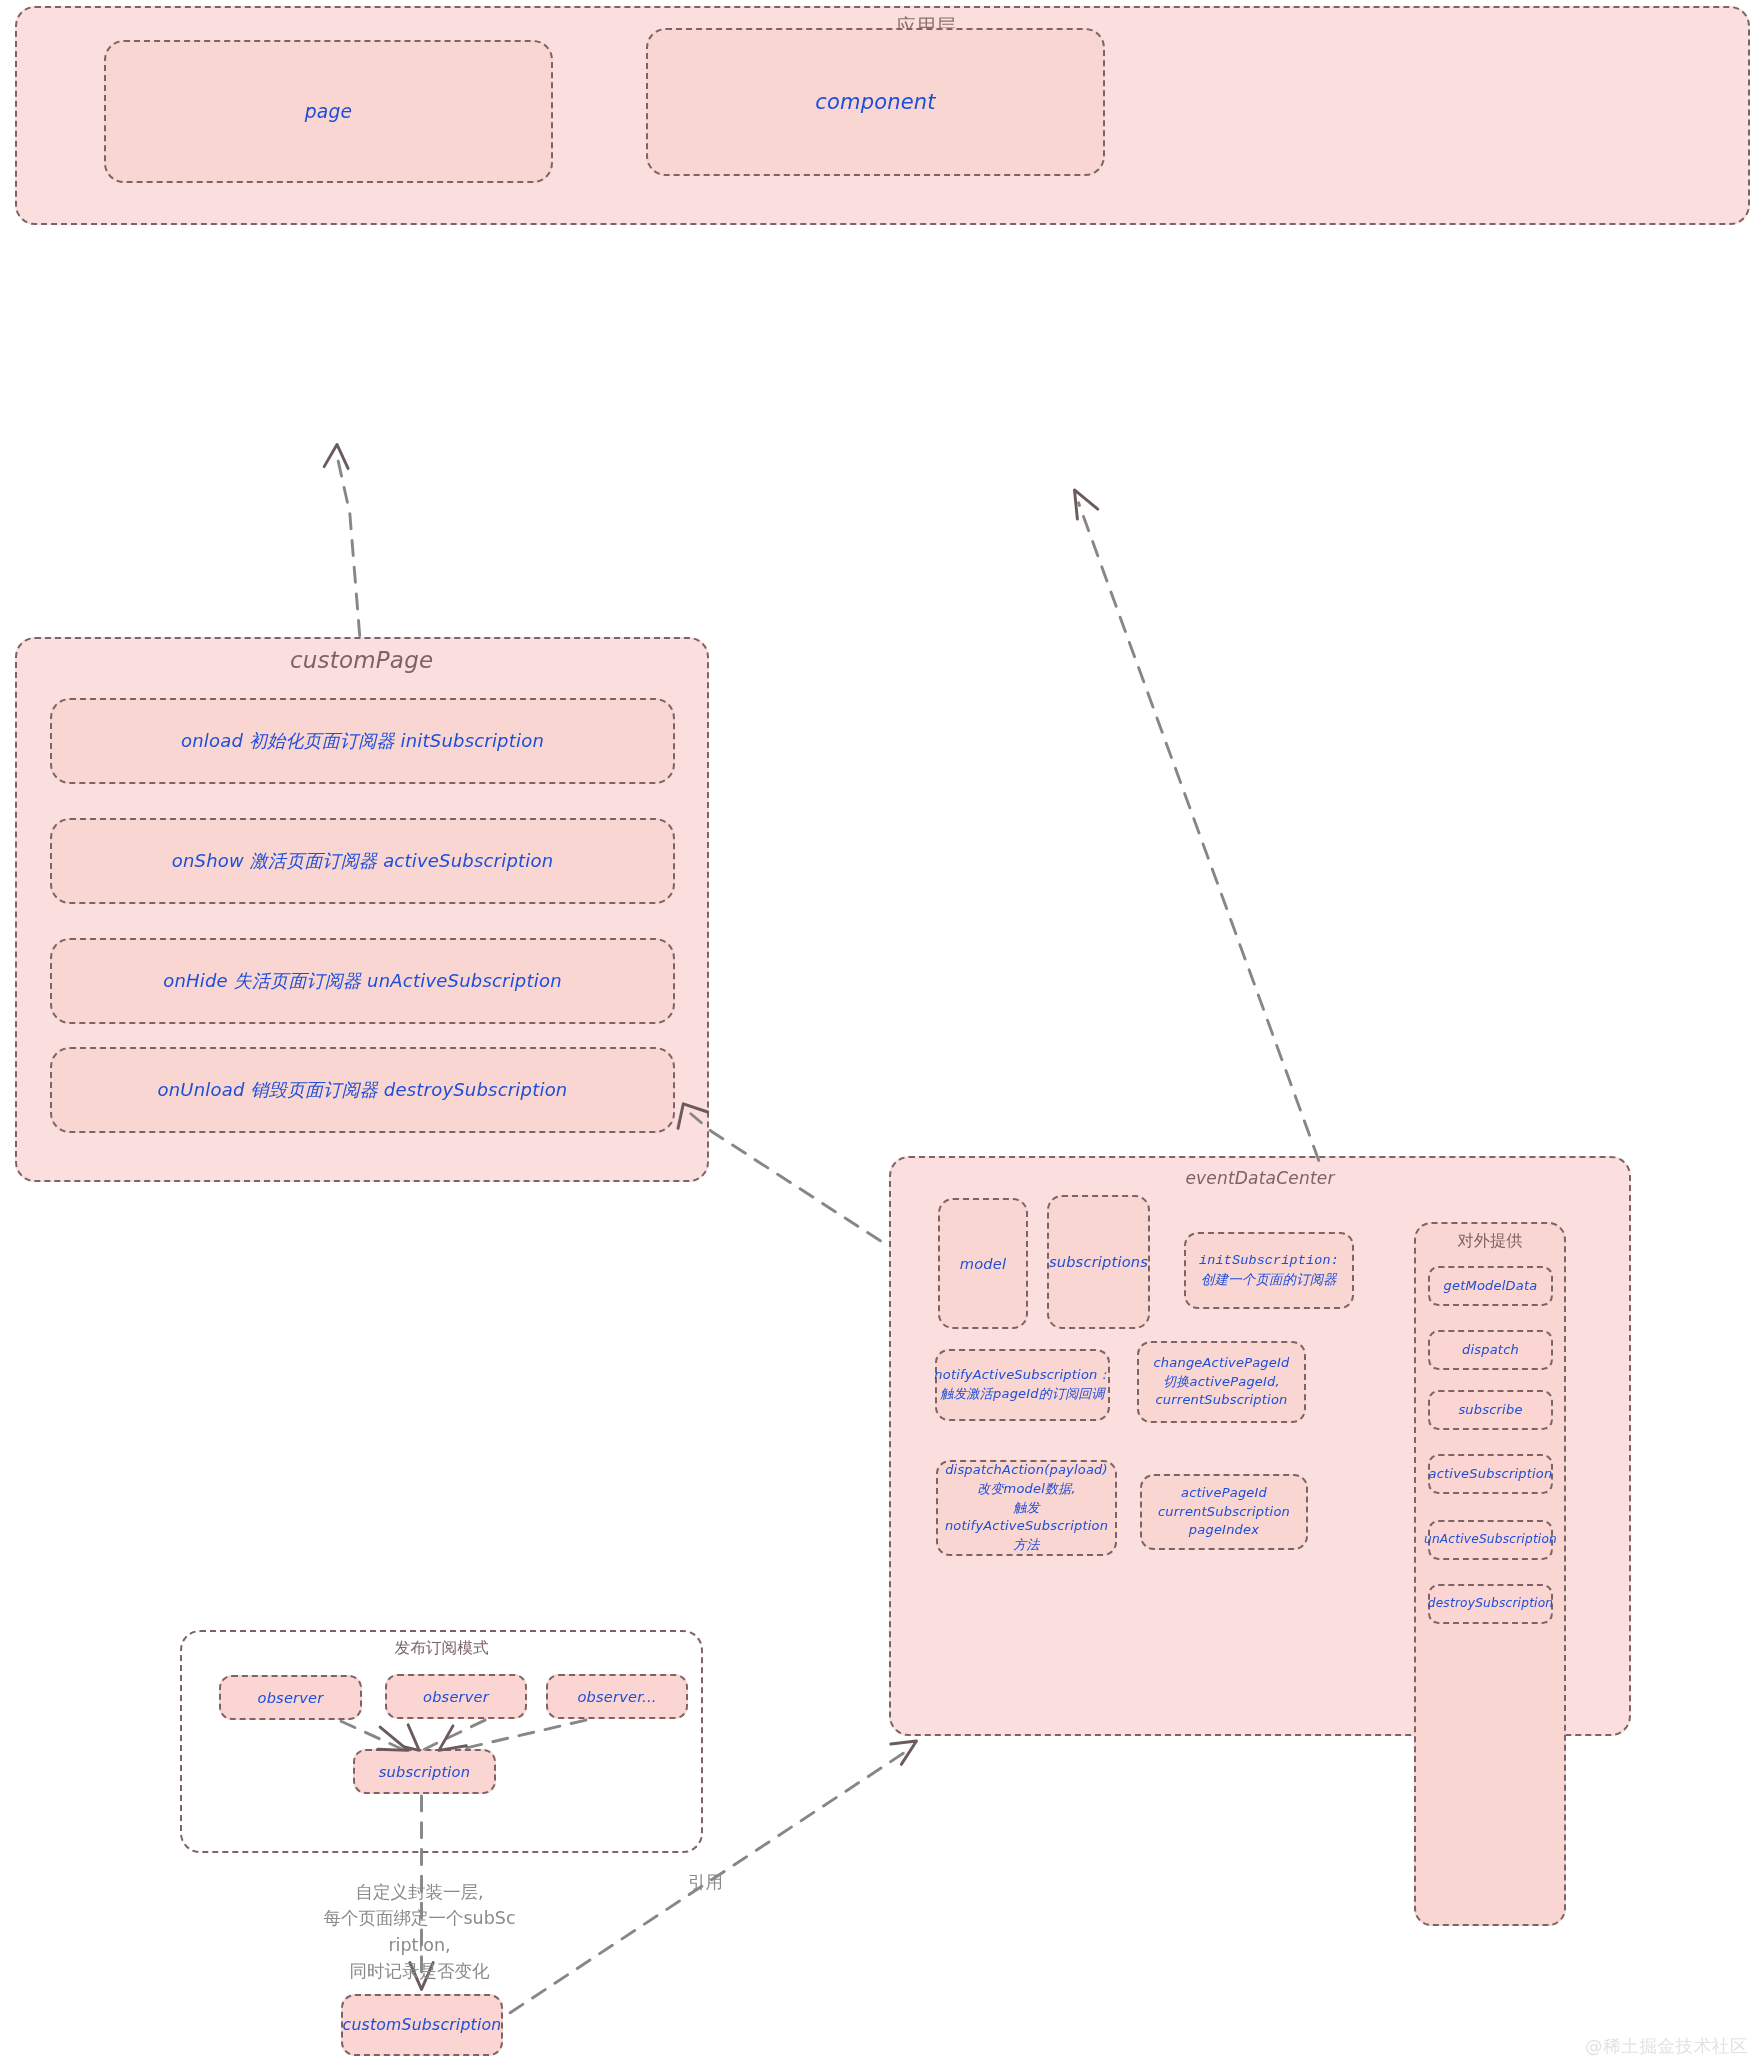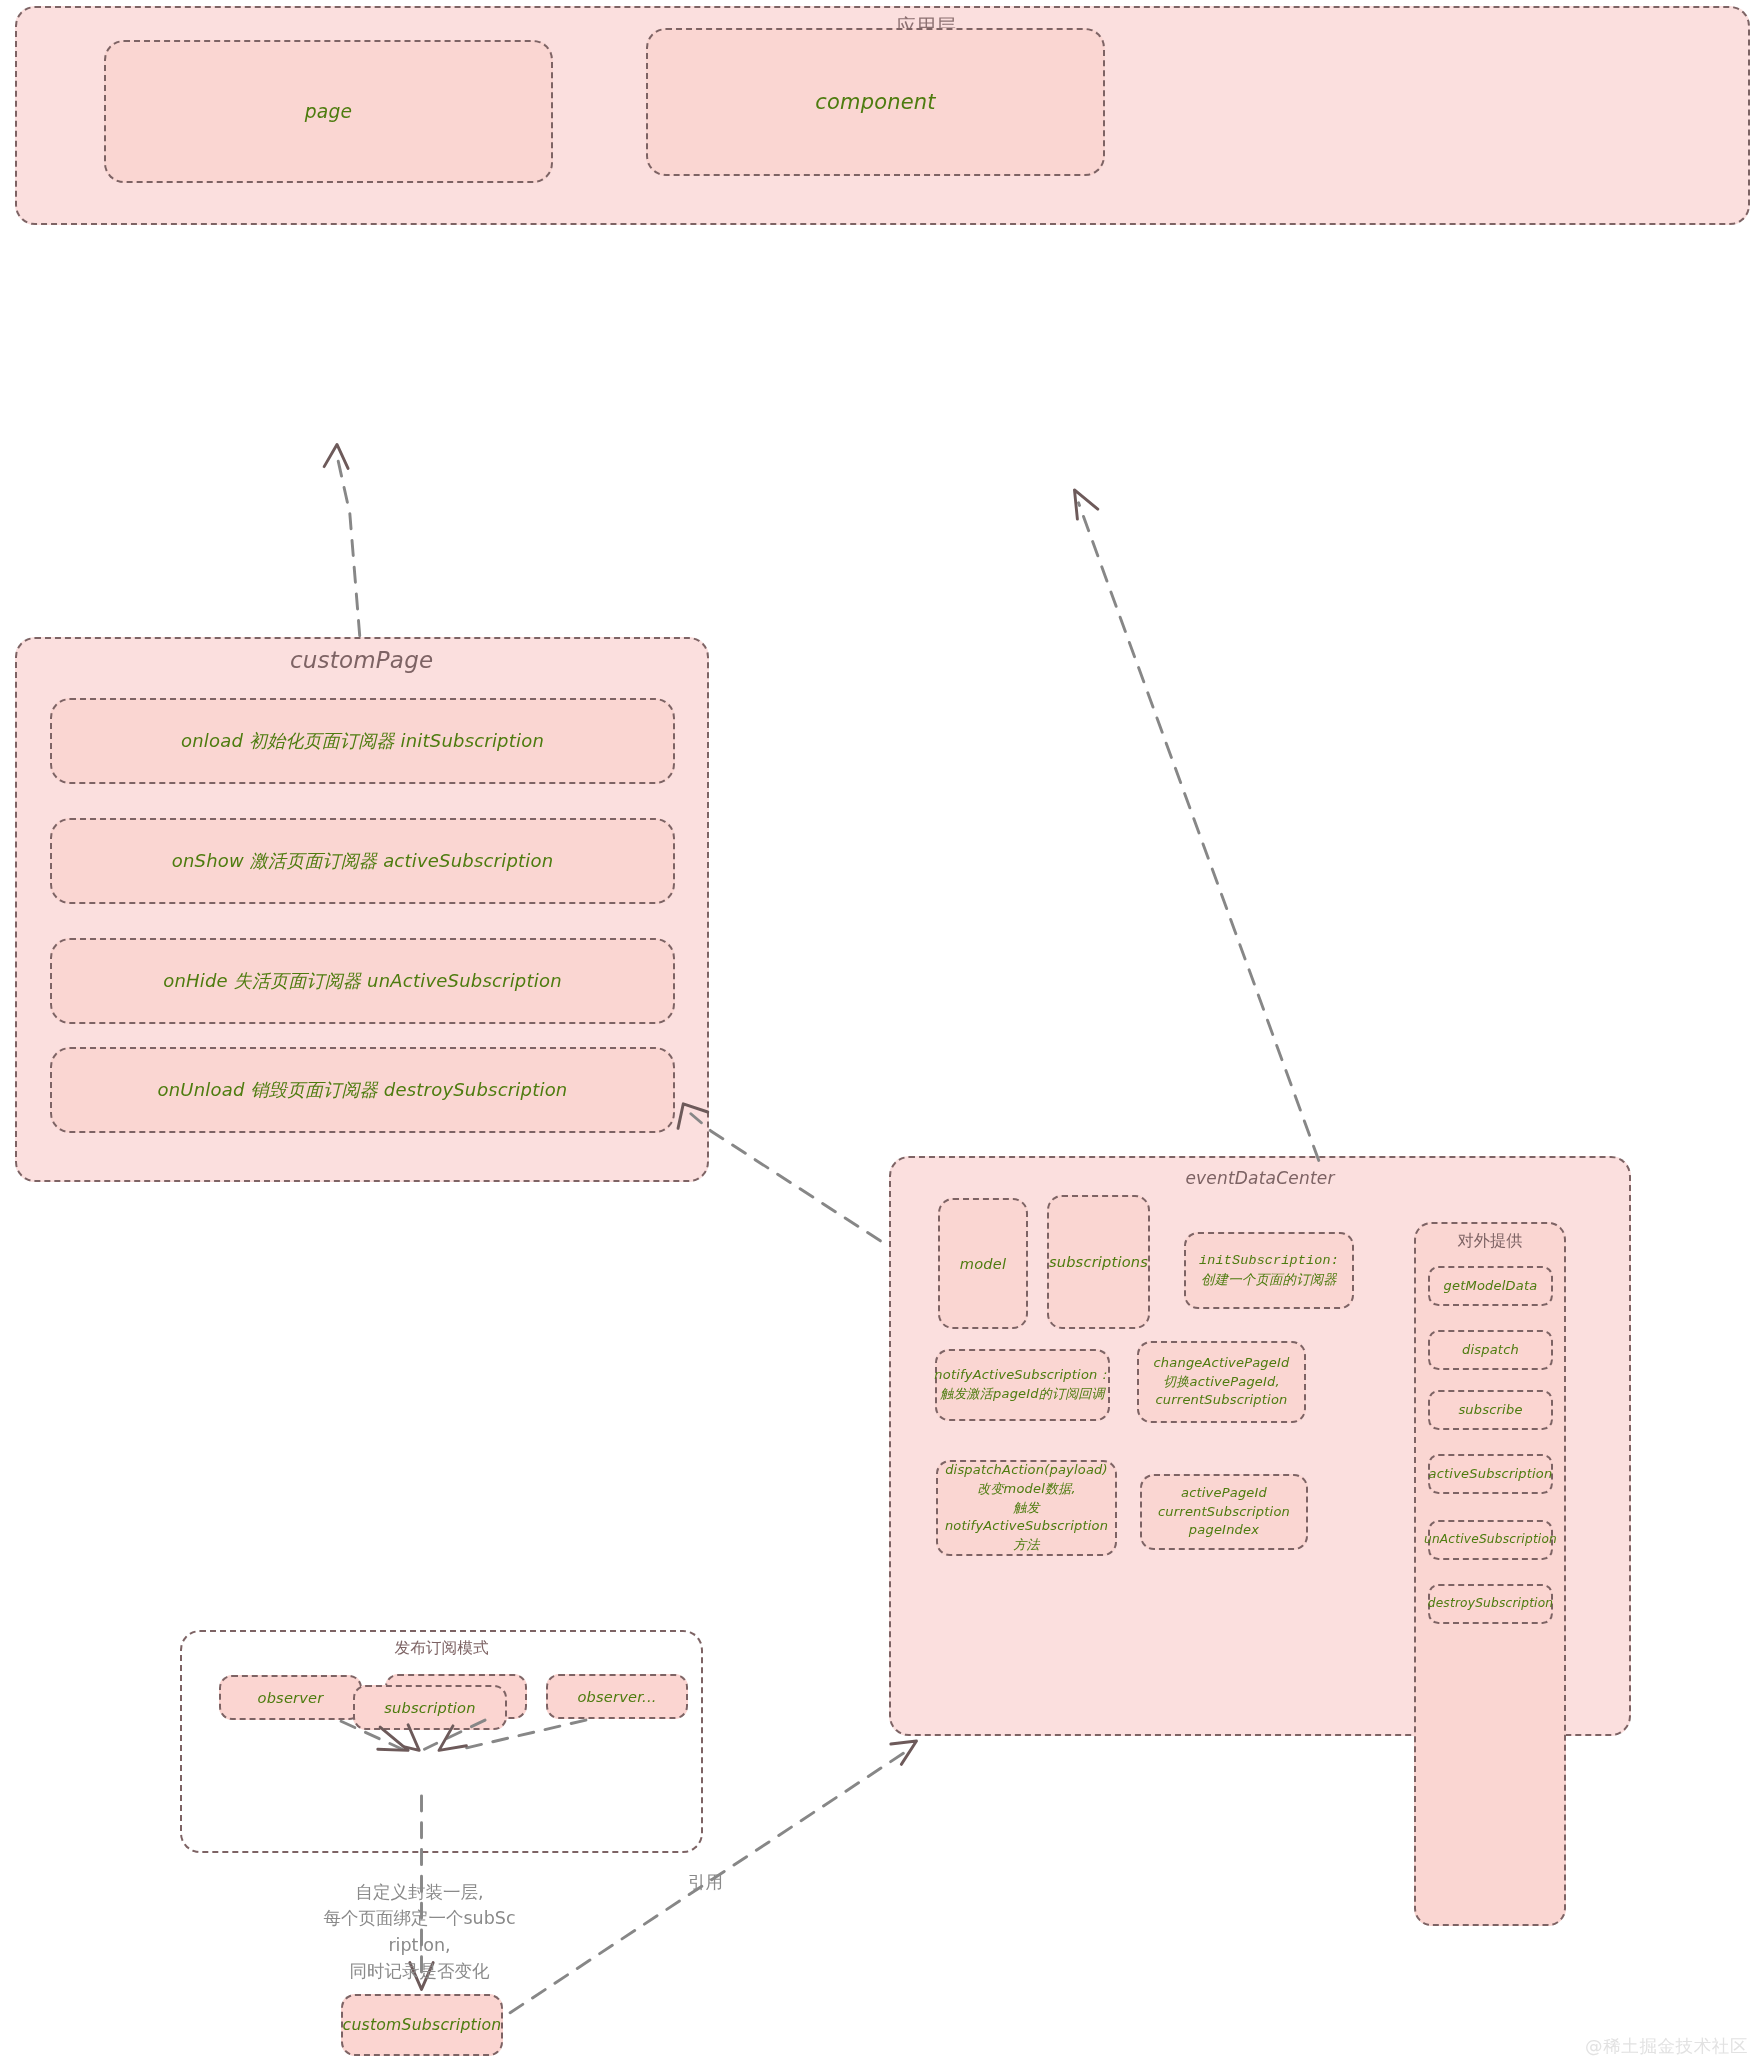--- a/index.html
+++ b/index.html
@@ -21,21 +21,21 @@
   
   .box {
     position: absolute;
     box-sizing: border-box;
     border: 2.9px dashed #7d6364;
     border-radius: 20px;
     display: flex;
     align-items: center;
     justify-content: center;
     text-align: center;
-    color: #4d7c0f;
+    color: #1d4ed8;
     line-height: 1.45;
   }
   .fill-l1 { background: #fbdfde; }   
   .fill-l2 { background: #fad6d2; }   
   .fill-l3 { background: #fbd5d1; }   
   .fill-none { background: transparent; }
 
   .title {
     position: absolute;
     left: 0;
@@ -191,21 +191,21 @@
 
   <div class="box fill-l3 hand" style="left:219px; top:1675px; width:143px; height:45px; font-size:14.6px; border-radius:13px;">
     <span>observer</span>
   </div>
   <div class="box fill-l3 hand" style="left:385px; top:1674px; width:142px; height:45px; font-size:14.6px; border-radius:13px;">
     <span>observer</span>
   </div>
   <div class="box fill-l3 hand" style="left:546px; top:1674px; width:142px; height:45px; font-size:14.6px; border-radius:13px;">
     <span>observer...</span>
   </div>
-  <div class="box fill-l3 hand" style="left:353px; top:1685px; width:154px; height:45px; font-size:14.6px; border-radius:13px;">
+  <div class="box fill-l3 hand" style="left:353px; top:1749px; width:143px; height:45px; font-size:14.6px; border-radius:13px;">
     <span>subscription</span>
   </div>
 
   <div class="box fill-l3 hand" style="left:341px; top:1994px; width:162px; height:62px; font-size:15.7px; border-radius:14px;">
     <span>customSubscription</span>
   </div>
 
   <svg id="links" viewBox="0 0 3024 3543" xmlns="http://www.w3.org/2000/svg">
 
     <path class="conn" d="M 617 1090 L 600 880 L 580 790"></path>

